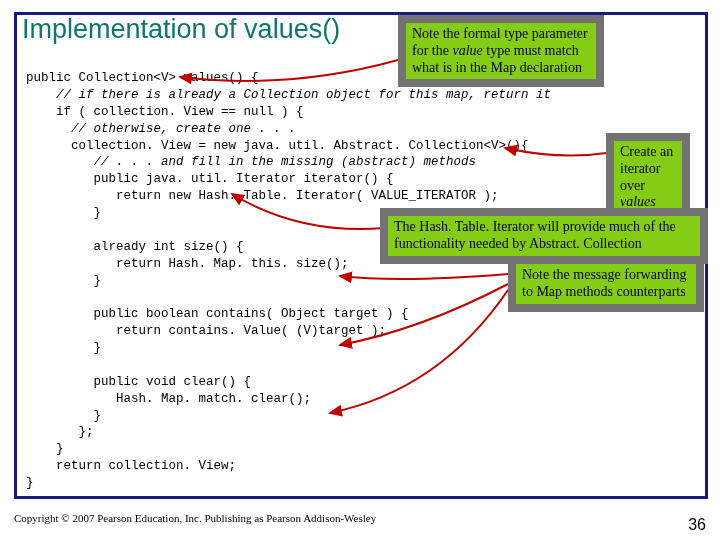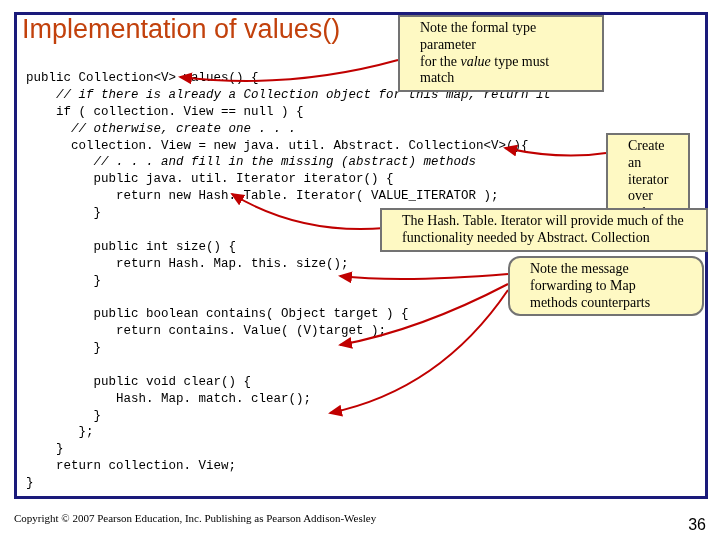--- a/index.html
+++ b/index.html
@@ -18,47 +18,47 @@
     width: 694px;
     height: 487px;
     border: 3px solid #1a1a7a;
   }
   .title {
     position: absolute;
     left: 22px;
     top: 14px;
     font-size: 27px;
     font-family: Arial, sans-serif;
-    color: #c2410c;
+    color: #0f766e;
   }
   .code {
     position: absolute;
     left: 26px;
     top: 70px;
     font-family: "Courier New", monospace;
     font-size: 12.5px;
     line-height: 1.35;
     color: #000;
     white-space: pre;
   }
   .code .italic { font-style: italic; }
   .annot {
     position: absolute;
-    border: 2px solid #737373;
-    background: #fef9c3;
-    padding: 3px 20px;
+    border: 8px solid #737373;
+    background: #84cc16;
+    padding: 3px 6px;
     font-size: 14px;
     line-height: 1.2;
     font-family: "Times New Roman", serif;
   }
   .annot .it { font-style: italic; margin-top: 46px; }
   .a1 { left: 398px; top: 15px; width: 206px; }
   .a2 { left: 606px; top: 133px; width: 84px; }
   .a3 { left: 380px; top: 208px; width: 328px; }
-  .a4 { left: 508px; top: 256px; width: 196px; border-radius: 12px; }
+  .a4 { left: 508px; top: 256px; width: 196px; }
   .footer {
     position: absolute;
     left: 14px;
     top: 512px;
     font-size: 11px;
     font-family: "Times New Roman", serif;
   }
   .pagenum {
     position: absolute;
     right: 14px;
@@ -83,21 +83,21 @@
 <div class="code"><span>public Collection&lt;V&gt; values() {</span>
 <span class="italic">    // if there is already a Collection object for this map, return it</span>
 <span>    if ( collection. View == null ) {</span>
 <span class="italic">      // otherwise, create one . . .</span>
 <span>      collection. View = new java. util. Abstract. Collection&lt;V&gt;(){</span>
 <span class="italic">         // . . . and fill in the missing (abstract) methods</span>
 <span>         public java. util. Iterator iterator() {</span>
 <span>            return new Hash. Table. Iterator( VALUE_ITERATOR );</span>
 <span>         }</span>
 <span></span>
-<span>         public int size() {</span>
+<span>         already int size() {</span>
 <span>            return Hash. Map. this. size();</span>
 <span>         }</span>
 <span></span>
 <span>         public boolean contains( Object target ) {</span>
 <span>            return contains. Value( (V)target );</span>
 <span>         }</span>
 <span></span>
 <span>         public void clear() {</span>
 <span>            Hash. Map. match. clear();</span>
 <span>         }</span>
@@ -116,20 +116,21 @@
   <path d="M606,153 Q560,160 505,148" stroke="#c00000" stroke-width="2" fill="none" marker-end="url(#ah)"></path>
   <path d="M385,228 Q300,235 232,194" stroke="#c00000" stroke-width="2" fill="none" marker-end="url(#ah)"></path>
   <path d="M508,274 Q400,283 340,276" stroke="#c00000" stroke-width="2" fill="none" marker-end="url(#ah)"></path>
   <path d="M508,284 Q420,330 340,345" stroke="#c00000" stroke-width="2" fill="none" marker-end="url(#ah)"></path>
   <path d="M508,290 Q440,390 330,413" stroke="#c00000" stroke-width="2" fill="none" marker-end="url(#ah)"></path>
 </svg>
 
 <div class="annot a1">
   <span>Note the formal type parameter</span><br>
   <span><span>for the </span><span class="it">value</span><span> type must match</span></span><br>
+  <span>what is in the Map declaration</span>
 </div>
 
 <div class="annot a2">
   <span>Create an iterator</span><br>
   <span><span>over </span><span class="it">values</span></span>
 </div>
 
 <div class="annot a3">
   <span>The Hash. Table. Iterator will provide much of the functionality needed by Abstract. Collection</span>
 </div>

